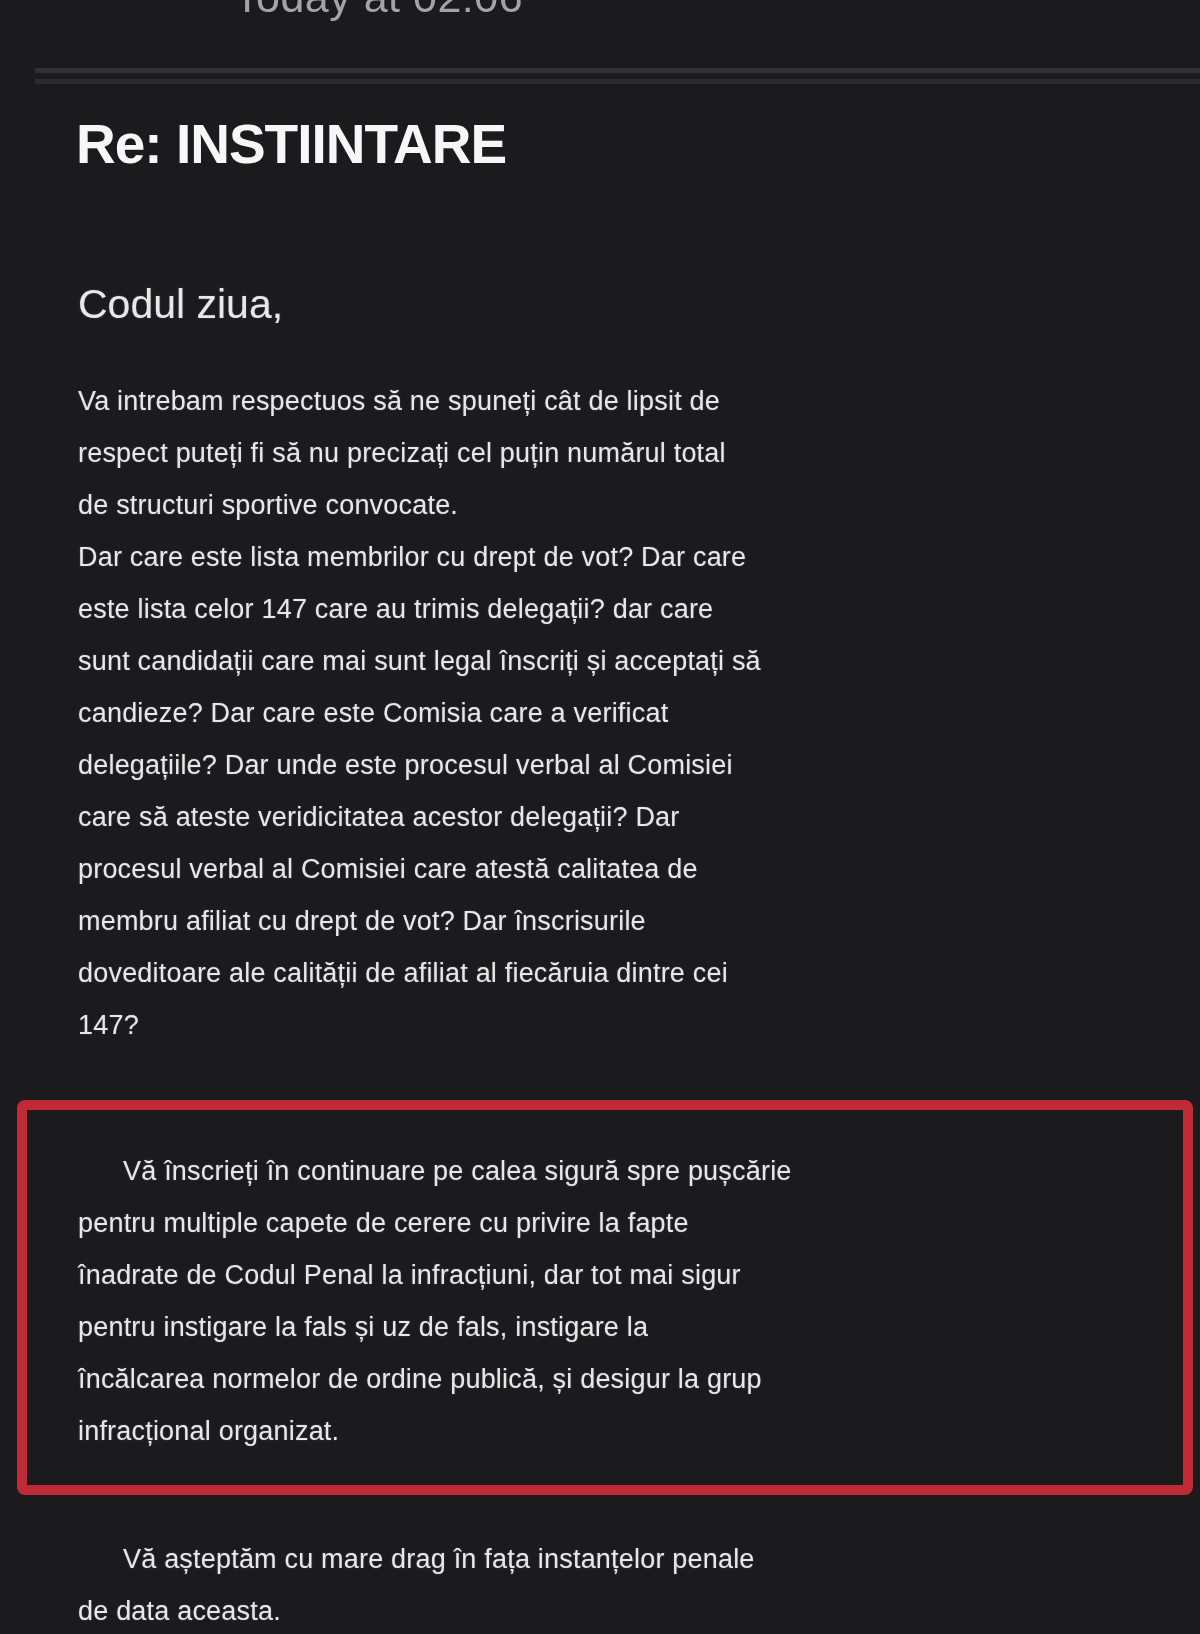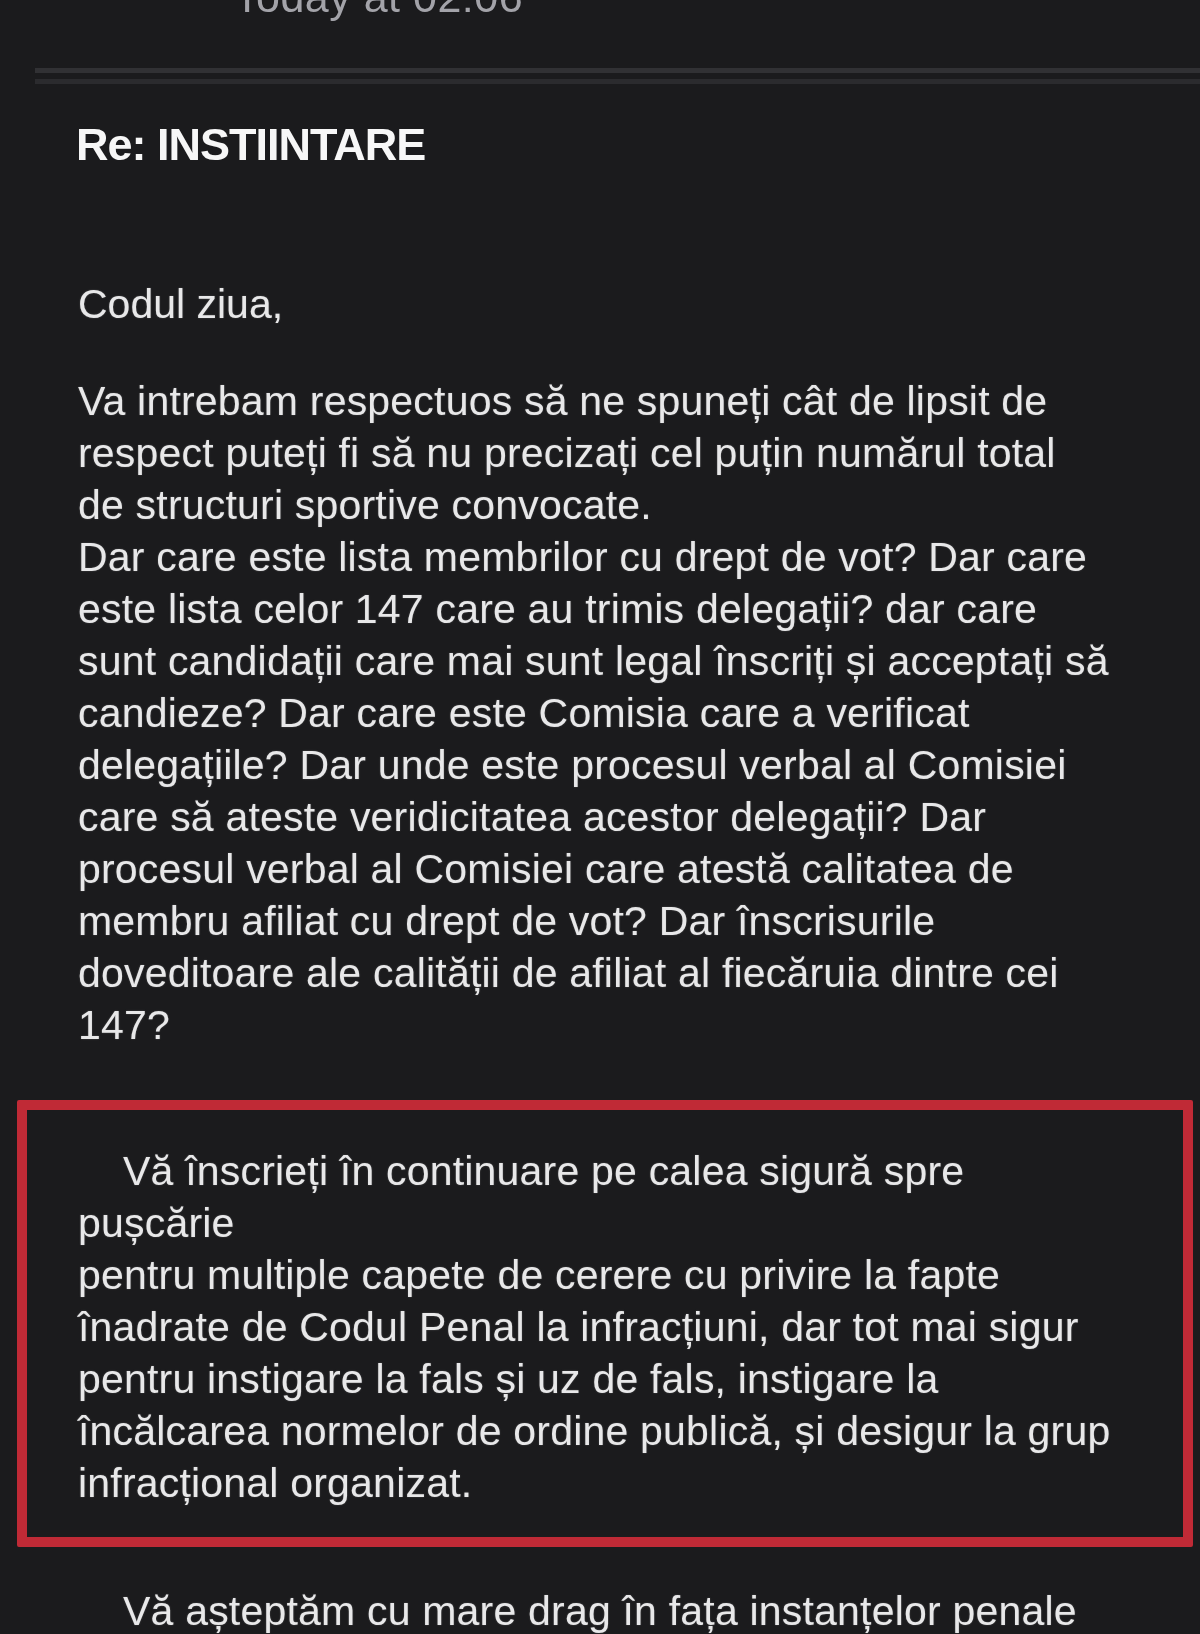--- a/index.html
+++ b/index.html
@@ -30,45 +30,45 @@
   }
   
   .divider {
     margin: 68px 0 0 35px;
     height: 6px;
     border-top: 5px solid #313134;
     border-bottom: 5px solid #2b2b2e;
   }
   .subject {
     margin: 24px 60px 0 76px;
-    font-size: 45px;
+    font-size: 55px;
     line-height: 73px;
     font-weight: bold;
     color: #f7f7f7;
     letter-spacing: -1px;
   }
   .greeting {
     margin: 97px 60px 0 78px;
     font-size: 41px;
     line-height: 52px;
     text-shadow: 0 0 2px rgba(232,232,233,0.25);
   }
   .body-text {
     margin: 0 56px 0 78px;
-    font-size: 41px;
+    font-size: 27px;
     line-height: 52px;
     letter-spacing: 0.2px;
     white-space: pre-line;
     text-shadow: 0 0 2px rgba(232,232,233,0.25);
   }
   .main-paragraph { margin-top: 45px; }
   .highlight-box {
     margin: 49px 7px 0 17px;
     border: 10px solid #c02a36;
-    border-radius: 2px;
+    border-radius: 8px;
     padding: 35px 16px 28px 0;
   }
   .highlight-box .body-text {
     margin-left: 51px;
     margin-right: 36px;
   }
   .indent { text-indent: 45px; }
   .closing { margin-top: 38px; }
 </style>
 </head>

